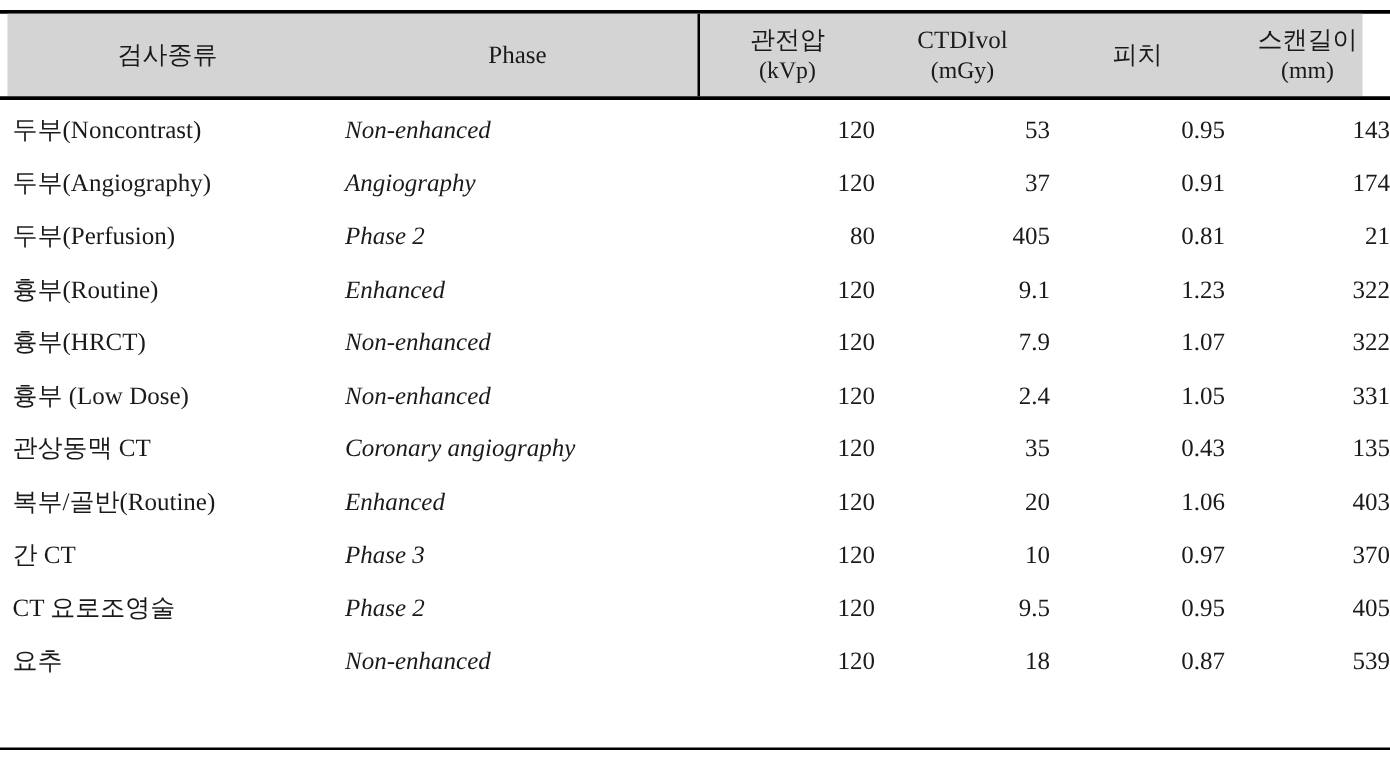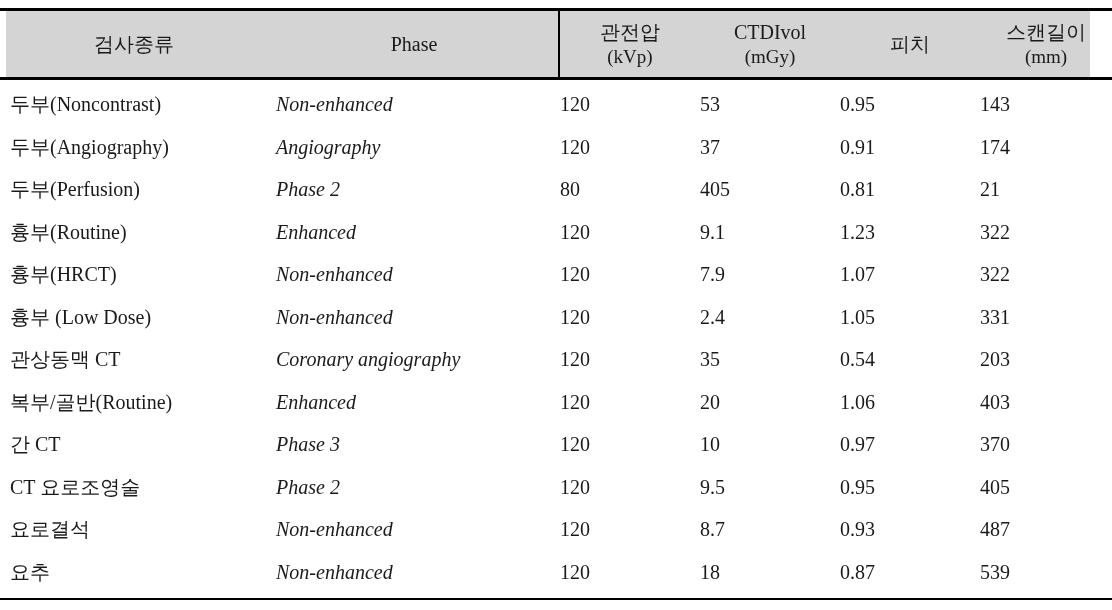--- a/index.html
+++ b/index.html
@@ -109,21 +109,21 @@
   td.c-exam {
     text-align: left;
     padding-left: 10px;
   }
   td.c-phase {
     text-align: left;
     padding-left: 8px;
     font-style: italic;
   }
   td.c-num {
-    text-align: left;
+    text-align: right;
   }
 
   col.w-exam  { width: 268px; }
   col.w-phase { width: 292px; }
   col.w-kvp   { width: 140px; }
   col.w-ctdi  { width: 140px; }
   col.w-pitch { width: 140px; }
   col.w-len   { width: 132px; }
 </style>
 </head>
@@ -218,22 +218,22 @@
           <td class="c-num">120</td>
           <td class="c-num">2.4</td>
           <td class="c-num">1.05</td>
           <td class="c-num">331</td>
         </tr>
         <tr>
           <td class="c-exam">관상동맥 CT</td>
           <td class="c-phase">Coronary angiography</td>
           <td class="c-num">120</td>
           <td class="c-num">35</td>
-          <td class="c-num">0.54</td>
-          <td class="c-num">203</td>
+          <td class="c-num">0.43</td>
+          <td class="c-num">135</td>
         </tr>
         <tr>
           <td class="c-exam">복부/골반(Routine)</td>
           <td class="c-phase">Enhanced</td>
           <td class="c-num">120</td>
           <td class="c-num">20</td>
           <td class="c-num">1.06</td>
           <td class="c-num">403</td>
         </tr>
         <tr>
@@ -246,28 +246,20 @@
         </tr>
         <tr>
           <td class="c-exam">CT 요로조영술</td>
           <td class="c-phase">Phase 2</td>
           <td class="c-num">120</td>
           <td class="c-num">9.5</td>
           <td class="c-num">0.95</td>
           <td class="c-num">405</td>
         </tr>
         <tr>
-          <td class="c-exam">요로결석</td>
-          <td class="c-phase">Non-enhanced</td>
-          <td class="c-num">120</td>
-          <td class="c-num">8.7</td>
-          <td class="c-num">0.93</td>
-          <td class="c-num">487</td>
-        </tr>
-        <tr>
           <td class="c-exam">요추</td>
           <td class="c-phase">Non-enhanced</td>
           <td class="c-num">120</td>
           <td class="c-num">18</td>
           <td class="c-num">0.87</td>
           <td class="c-num">539</td>
         </tr>
       </tbody>
   </table>
 

